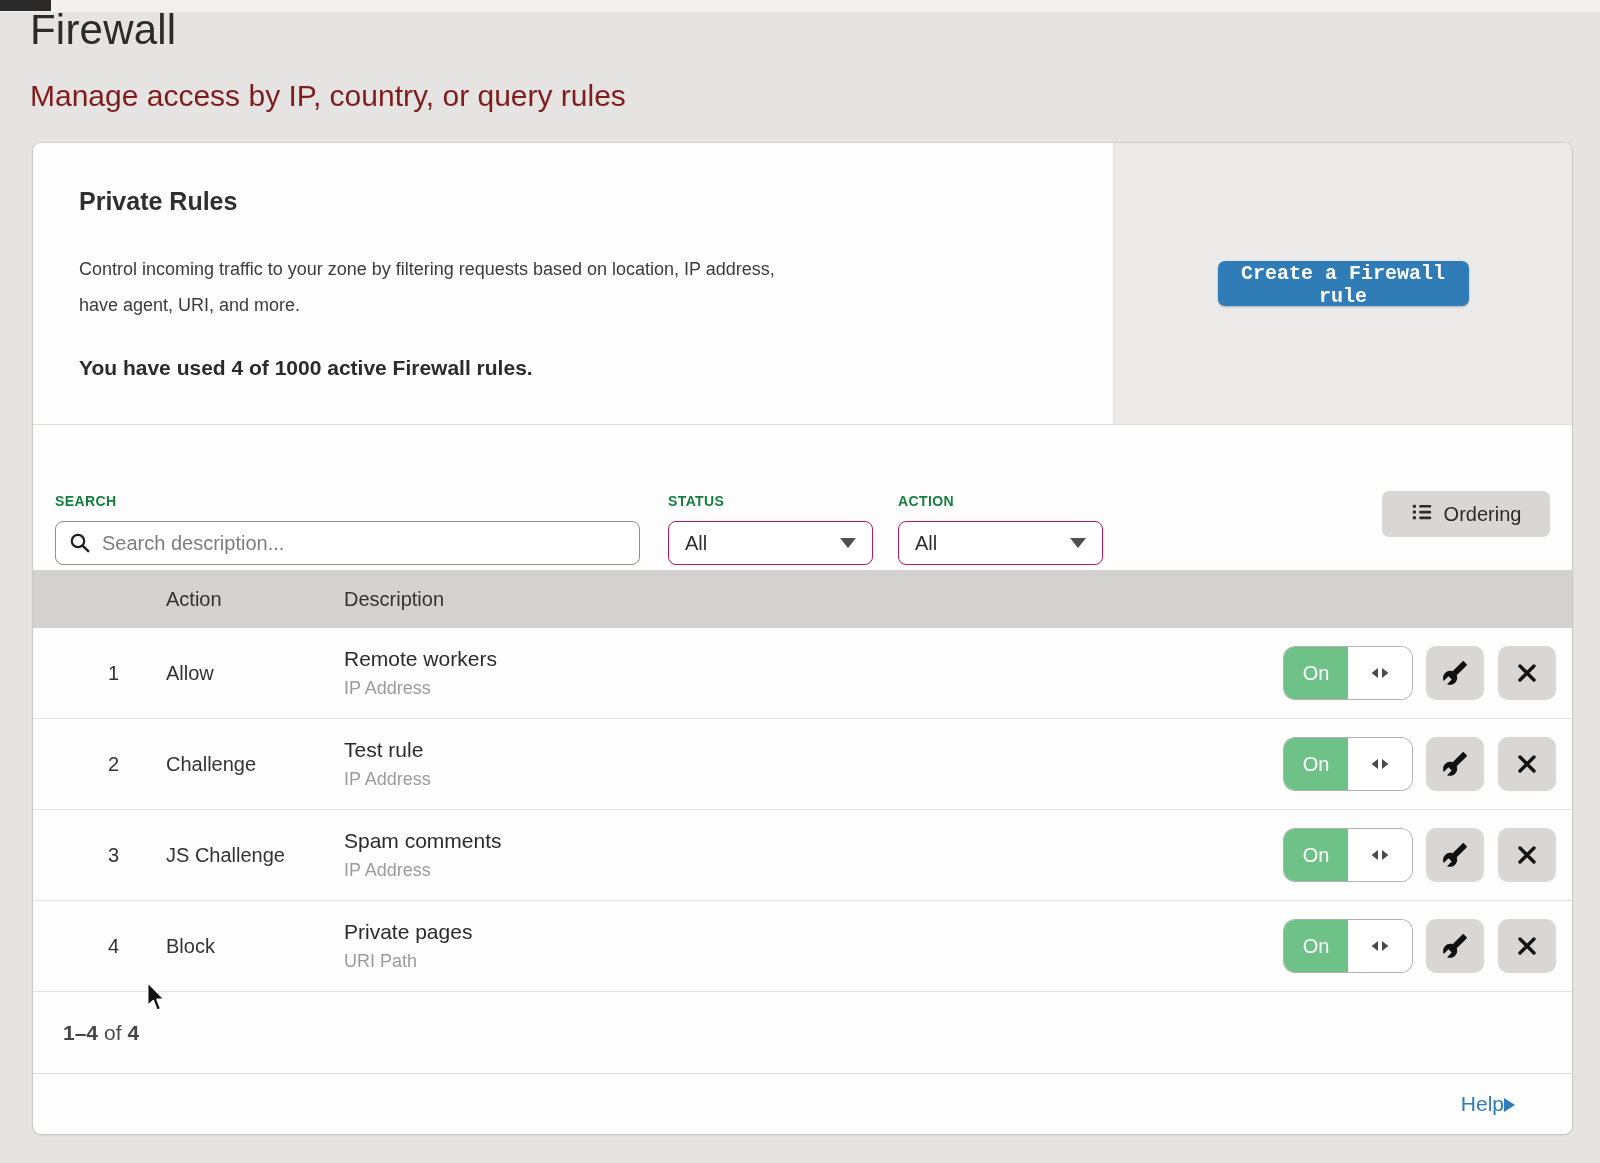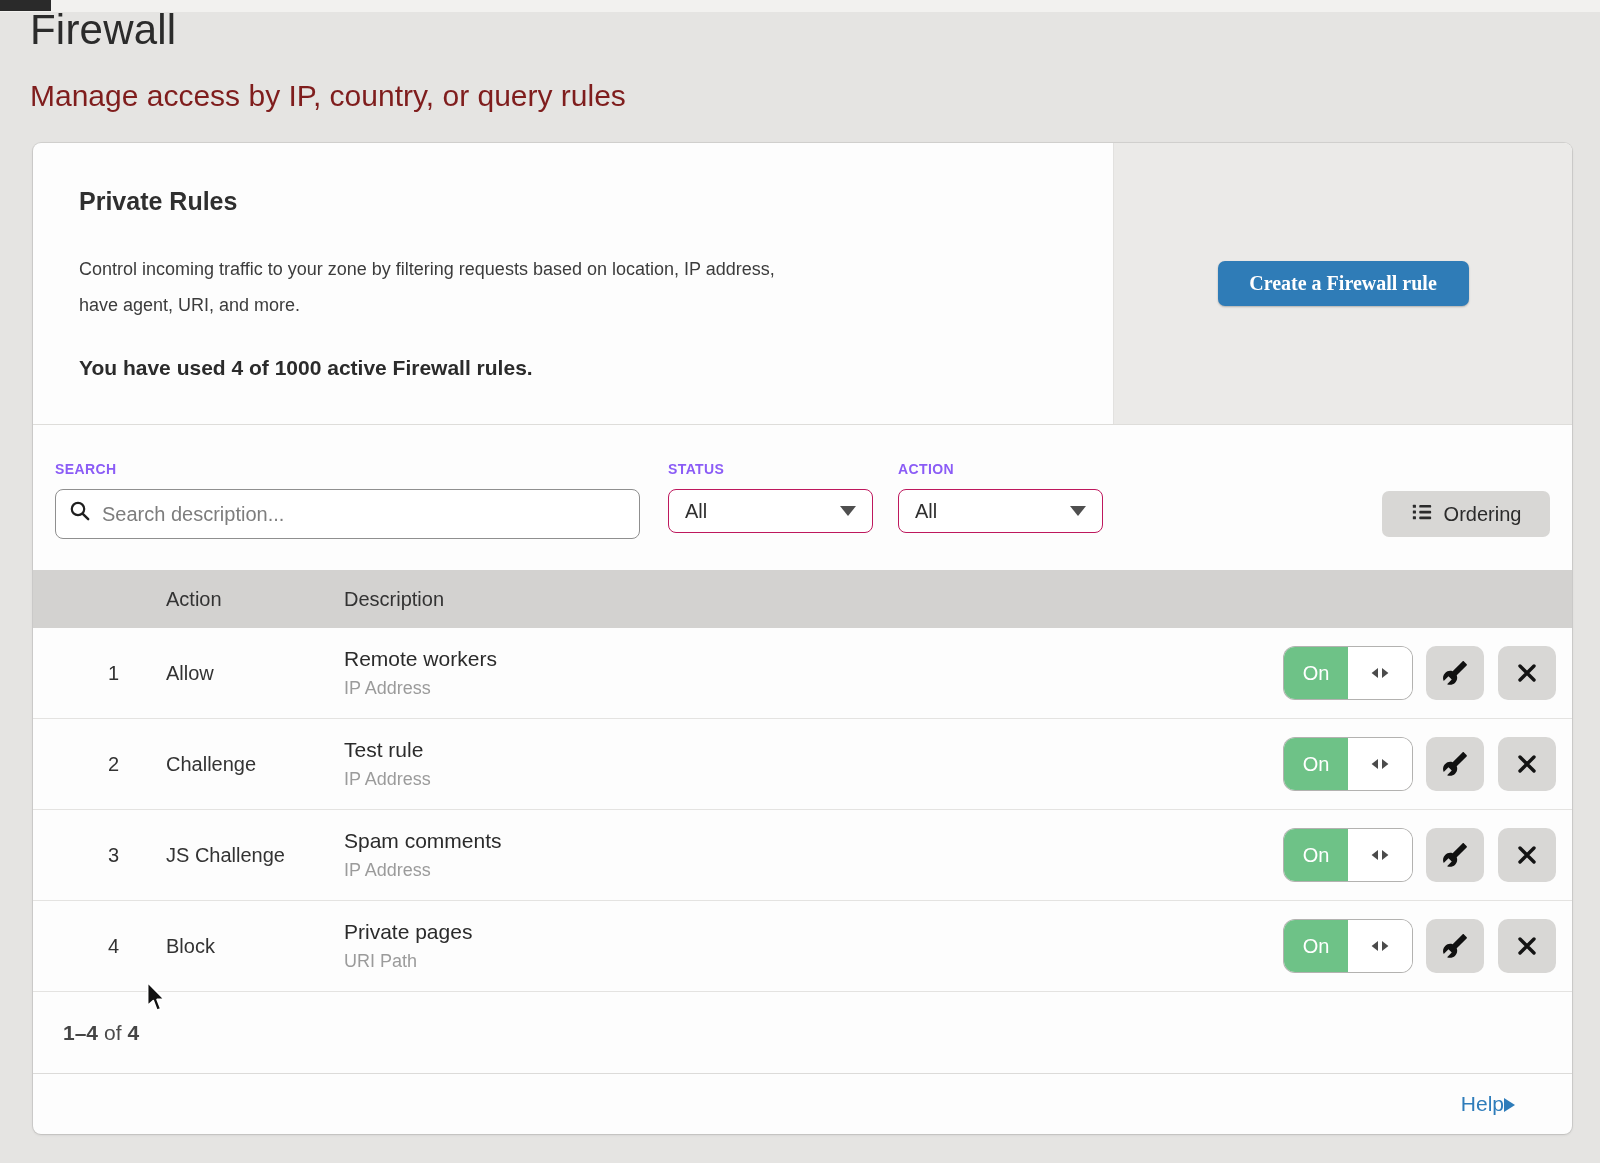--- a/index.html
+++ b/index.html
@@ -33,32 +33,32 @@
   .hero-title { font-size:25px; font-weight:700; color:#2f2f2f; }
   .hero-desc  { margin-top:35px; font-size:18px; line-height:36px; color:#3c3c3c; }
   .hero-usage { margin-top:33px; font-size:21px; font-weight:700; color:#2b2b2b; }
   .cta-panel {
     position:absolute; top:0; right:0; width:459px; height:281px;
     background:#ebeae8; border-left:1px solid #e2e1df; border-radius:0 8px 0 0;
     display:flex; align-items:center; justify-content:center;
   }
   .cta-button {
     width:251px; height:45px; background:#2f7cb7; color:#ffffff;
-    font-family:Liberation Serif, serif; font-size:20px; font-weight:700;
+    font-family:Liberation Mono, monospace; font-size:20px; font-weight:700;
     border:none; border-radius:7px; cursor:pointer;
     box-shadow:0 1px 2px rgba(0,0,0,.25);
   }
 
   
   .filters { position:relative; height:145px; background:#fdfdfd; }
-  .filter-label { font-size:14px; font-weight:700; color:#8b5cf6; letter-spacing:.4px; margin-bottom:12px; }
+  .filter-label { font-size:14px; font-weight:700; color:#15803d; letter-spacing:.4px; margin-bottom:12px;margin-top:32px; }
   .search-group { position:absolute; left:22px; top:36px; width:585px; }
   .input-wrap   { position:relative; height:44px; }
   .search-input {
-    width:100%; height:50px; border:1px solid #8f8f8f; border-radius:8px;
+    width:100%; height:44px; border:1px solid #8f8f8f; border-radius:8px;
     padding:0 14px 0 46px; font-size:20px; color:#333; background:#fff;
     font-family:"Liberation Sans",sans-serif; outline:none;
   }
   .search-input::placeholder { color:#7d7d7d; }
   .search-icon { position:absolute; left:13px; top:10px; }
   .select-group { position:absolute; top:36px; width:205px; }
   .select-group.status { left:635px; }
   .select-group.action { left:865px; }
   .select-box {
     height:44px; border:1px solid #be185d; border-radius:8px; background:#fff;

